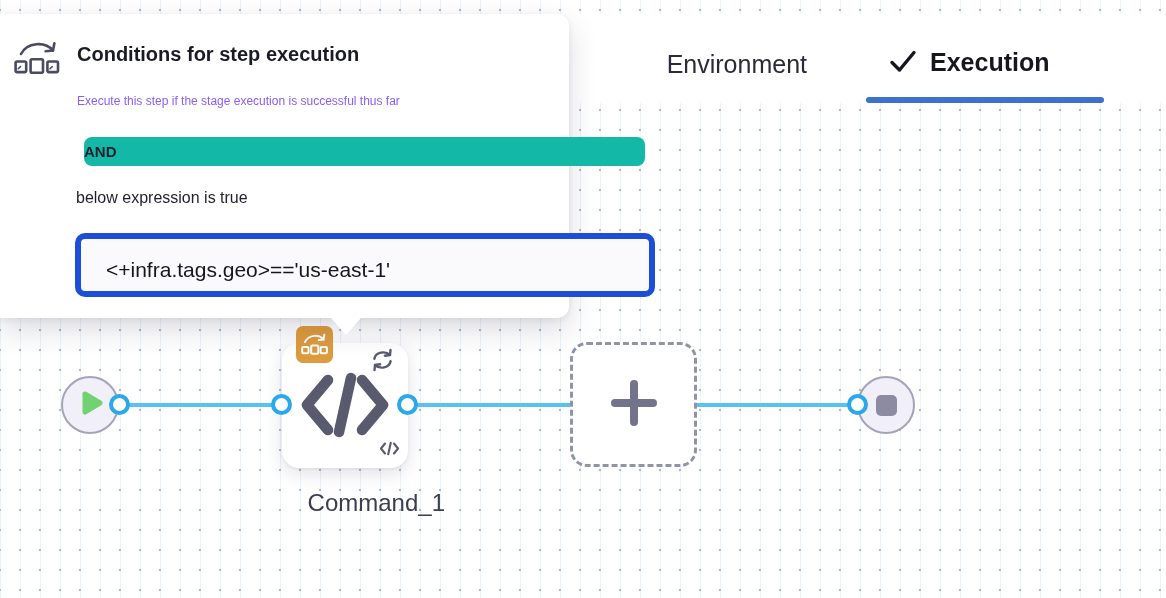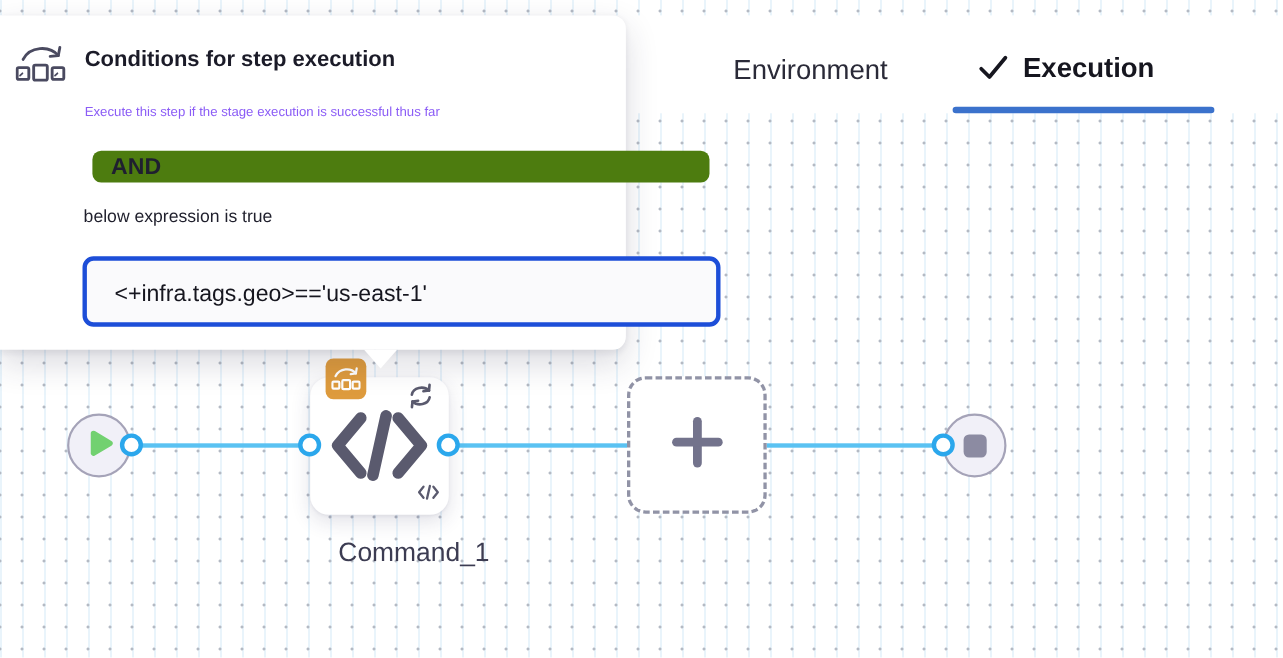--- a/index.html
+++ b/index.html
@@ -45,28 +45,28 @@
     position:absolute; left:331px; top:100%;
     width:0; height:0;
     border-left:15px solid transparent; border-right:15px solid transparent;
     border-top:17px solid #ffffff;
   }
   .popover-icon { position:absolute; left:14px; top:24px; width:46px; height:38px; }
   .popover-title { position:absolute; left:77px; top:29px; font-size:20px; font-weight:700; color:#1b1b28; }
   .popover-desc { position:absolute; left:77px; top:80px; font-size:12px; color:#8b5cf6; }
   .and-badge {
     position:absolute; left:84px; top:123px; width:561px; height:29px;
-    background:#4d7c0f; border-radius:8px;
-    font-size:21px; font-weight:700; color:#1f1f30;
-    line-height:29px; padding-left:17px;
+    background:#14b8a6; border-radius:8px;
+    font-size:15px; font-weight:700; color:#1f1f30;
+    line-height:29px; 
   }
   .below-text { position:absolute; left:76px; top:175px; font-size:16px; color:#1f1f2c; }
   .expr-box {
     position:absolute; left:75px; top:219px; width:580px; height:64px;
-    background:#fafafc; border:4px solid #1d4ed8; border-radius:10px;
+    background:#fafafc; border:6px solid #1d4ed8; border-radius:10px;
     font-size:21px; color:#16161f; line-height:62px; padding-left:25px;
     white-space:nowrap; overflow:hidden;
   }
 
   
   .edge { position:absolute; top:403px; height:4px; background:#5ac2f2; z-index:2; }
   .edge-a { left:120px; width:162px; }
   .edge-b { left:408px; width:162px; }
   .edge-c { left:697px; width:161px; }
 

